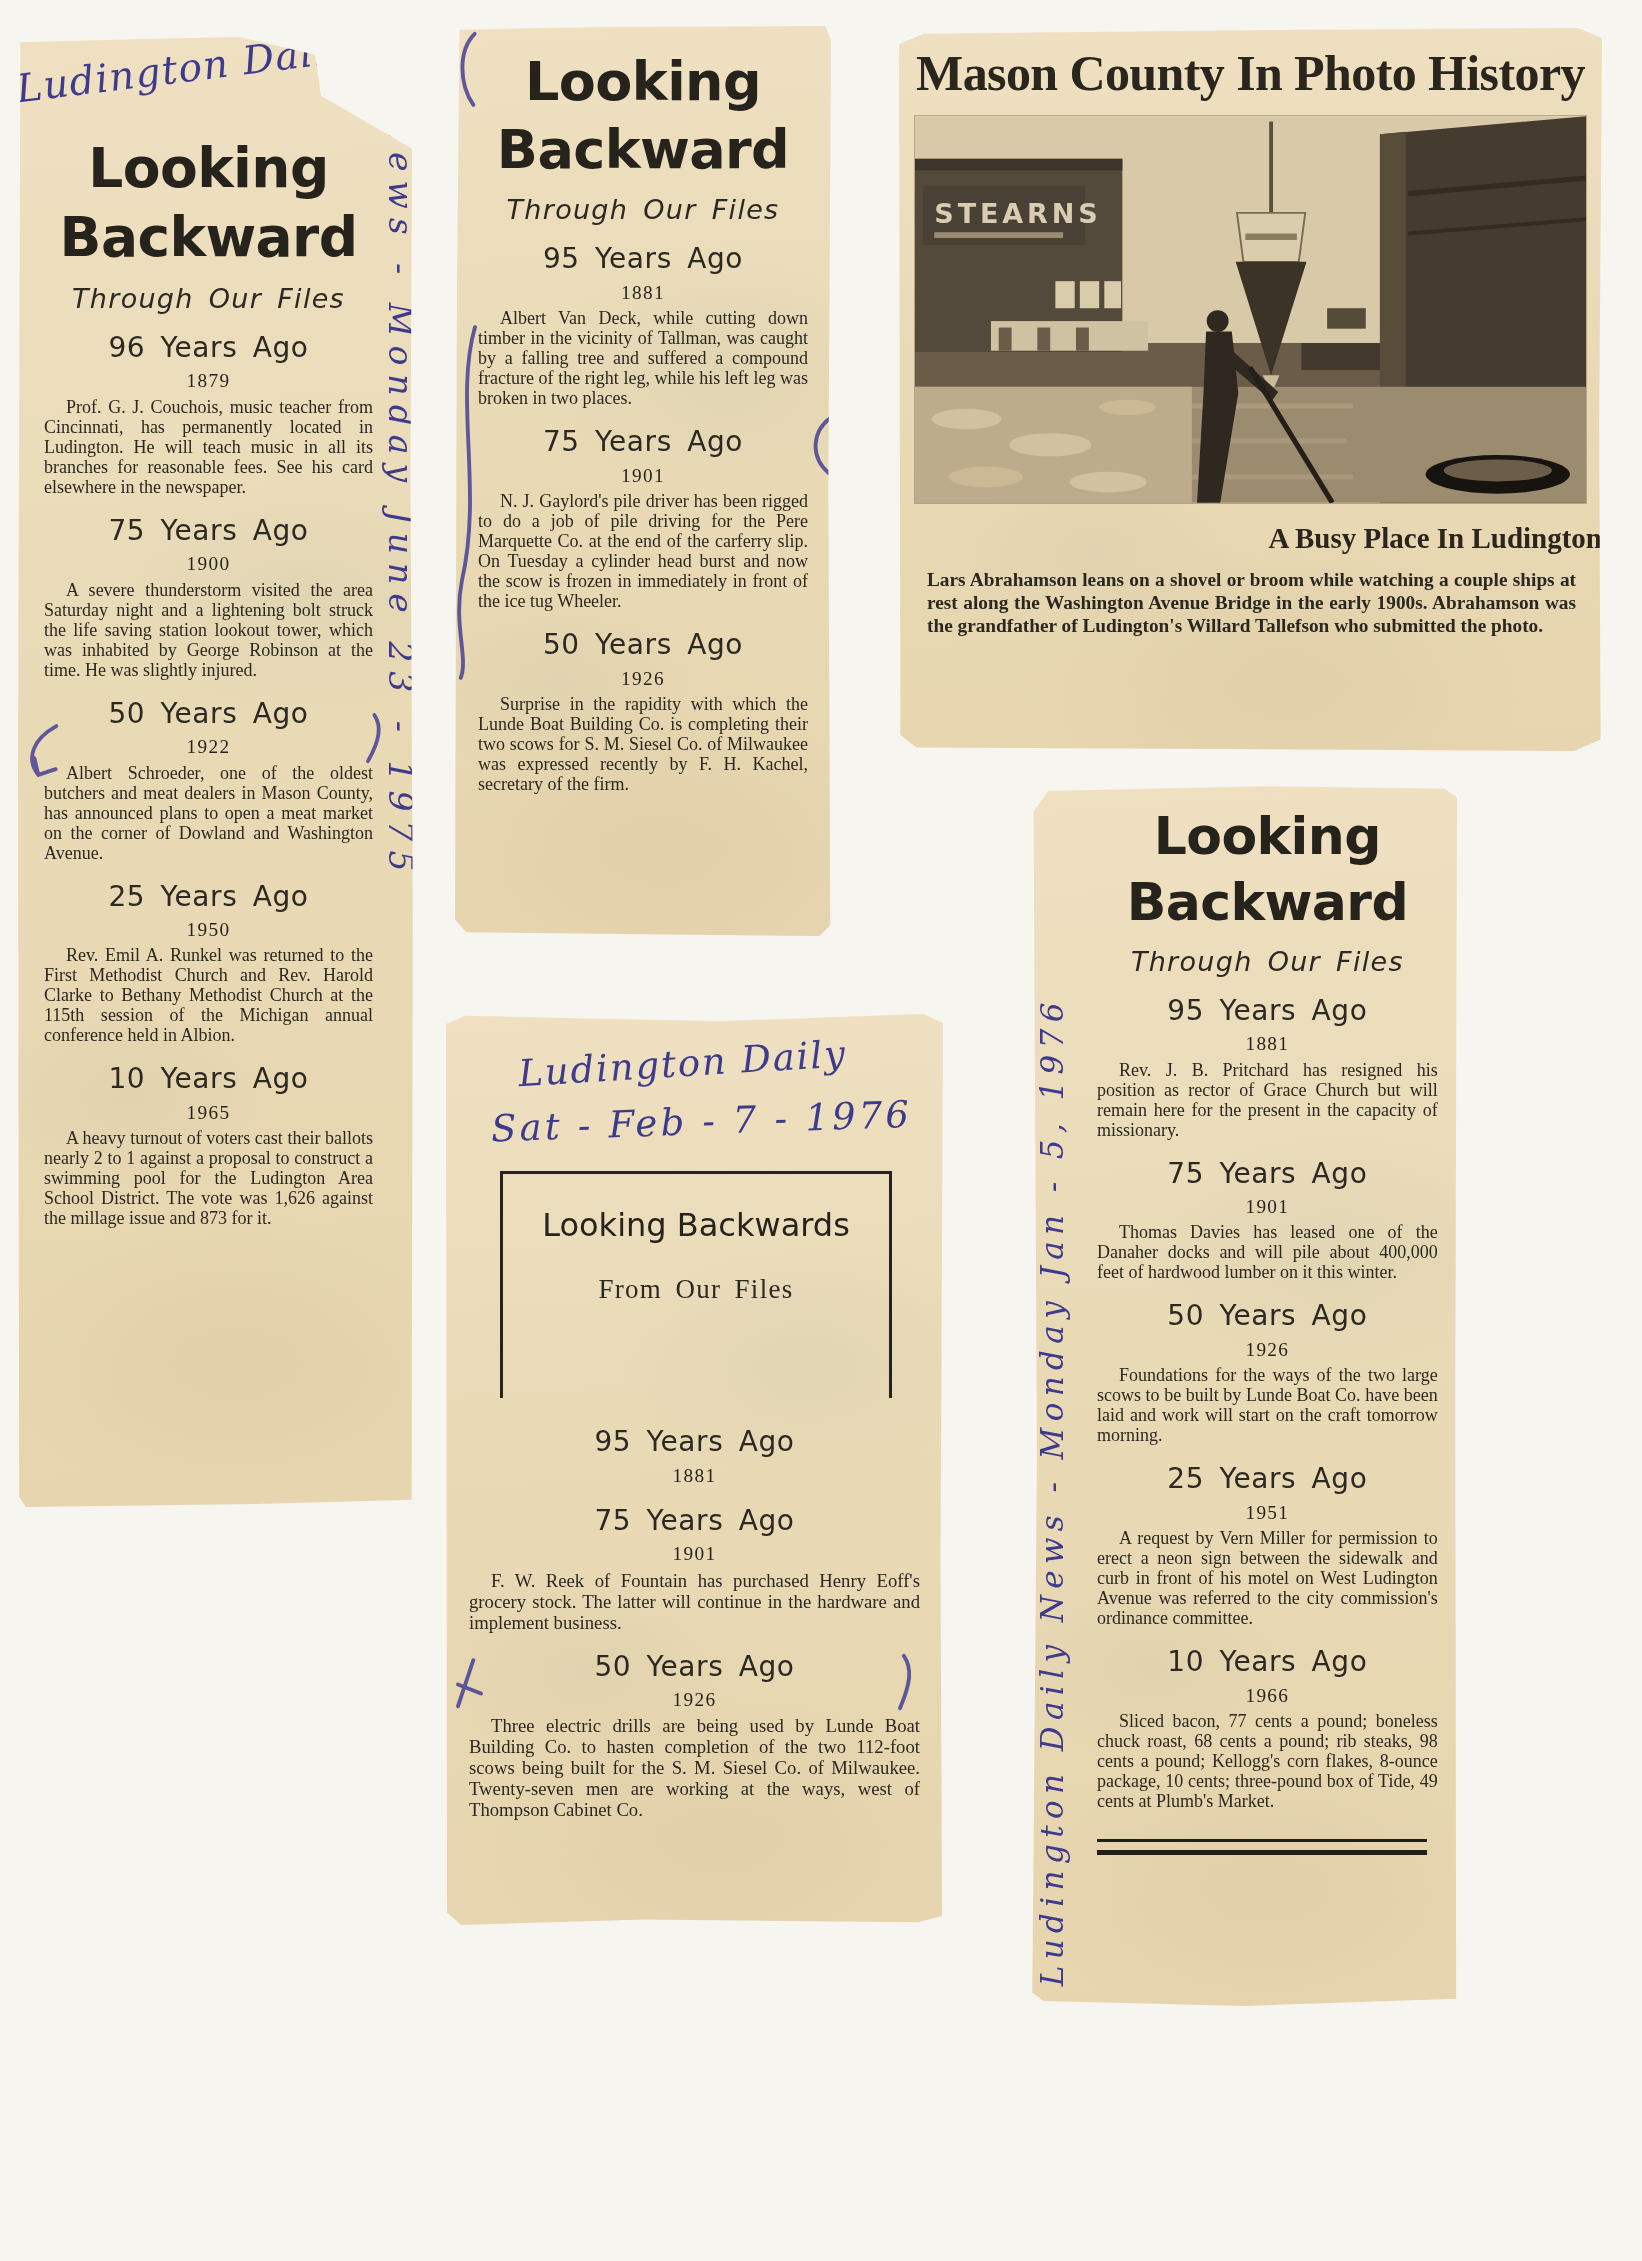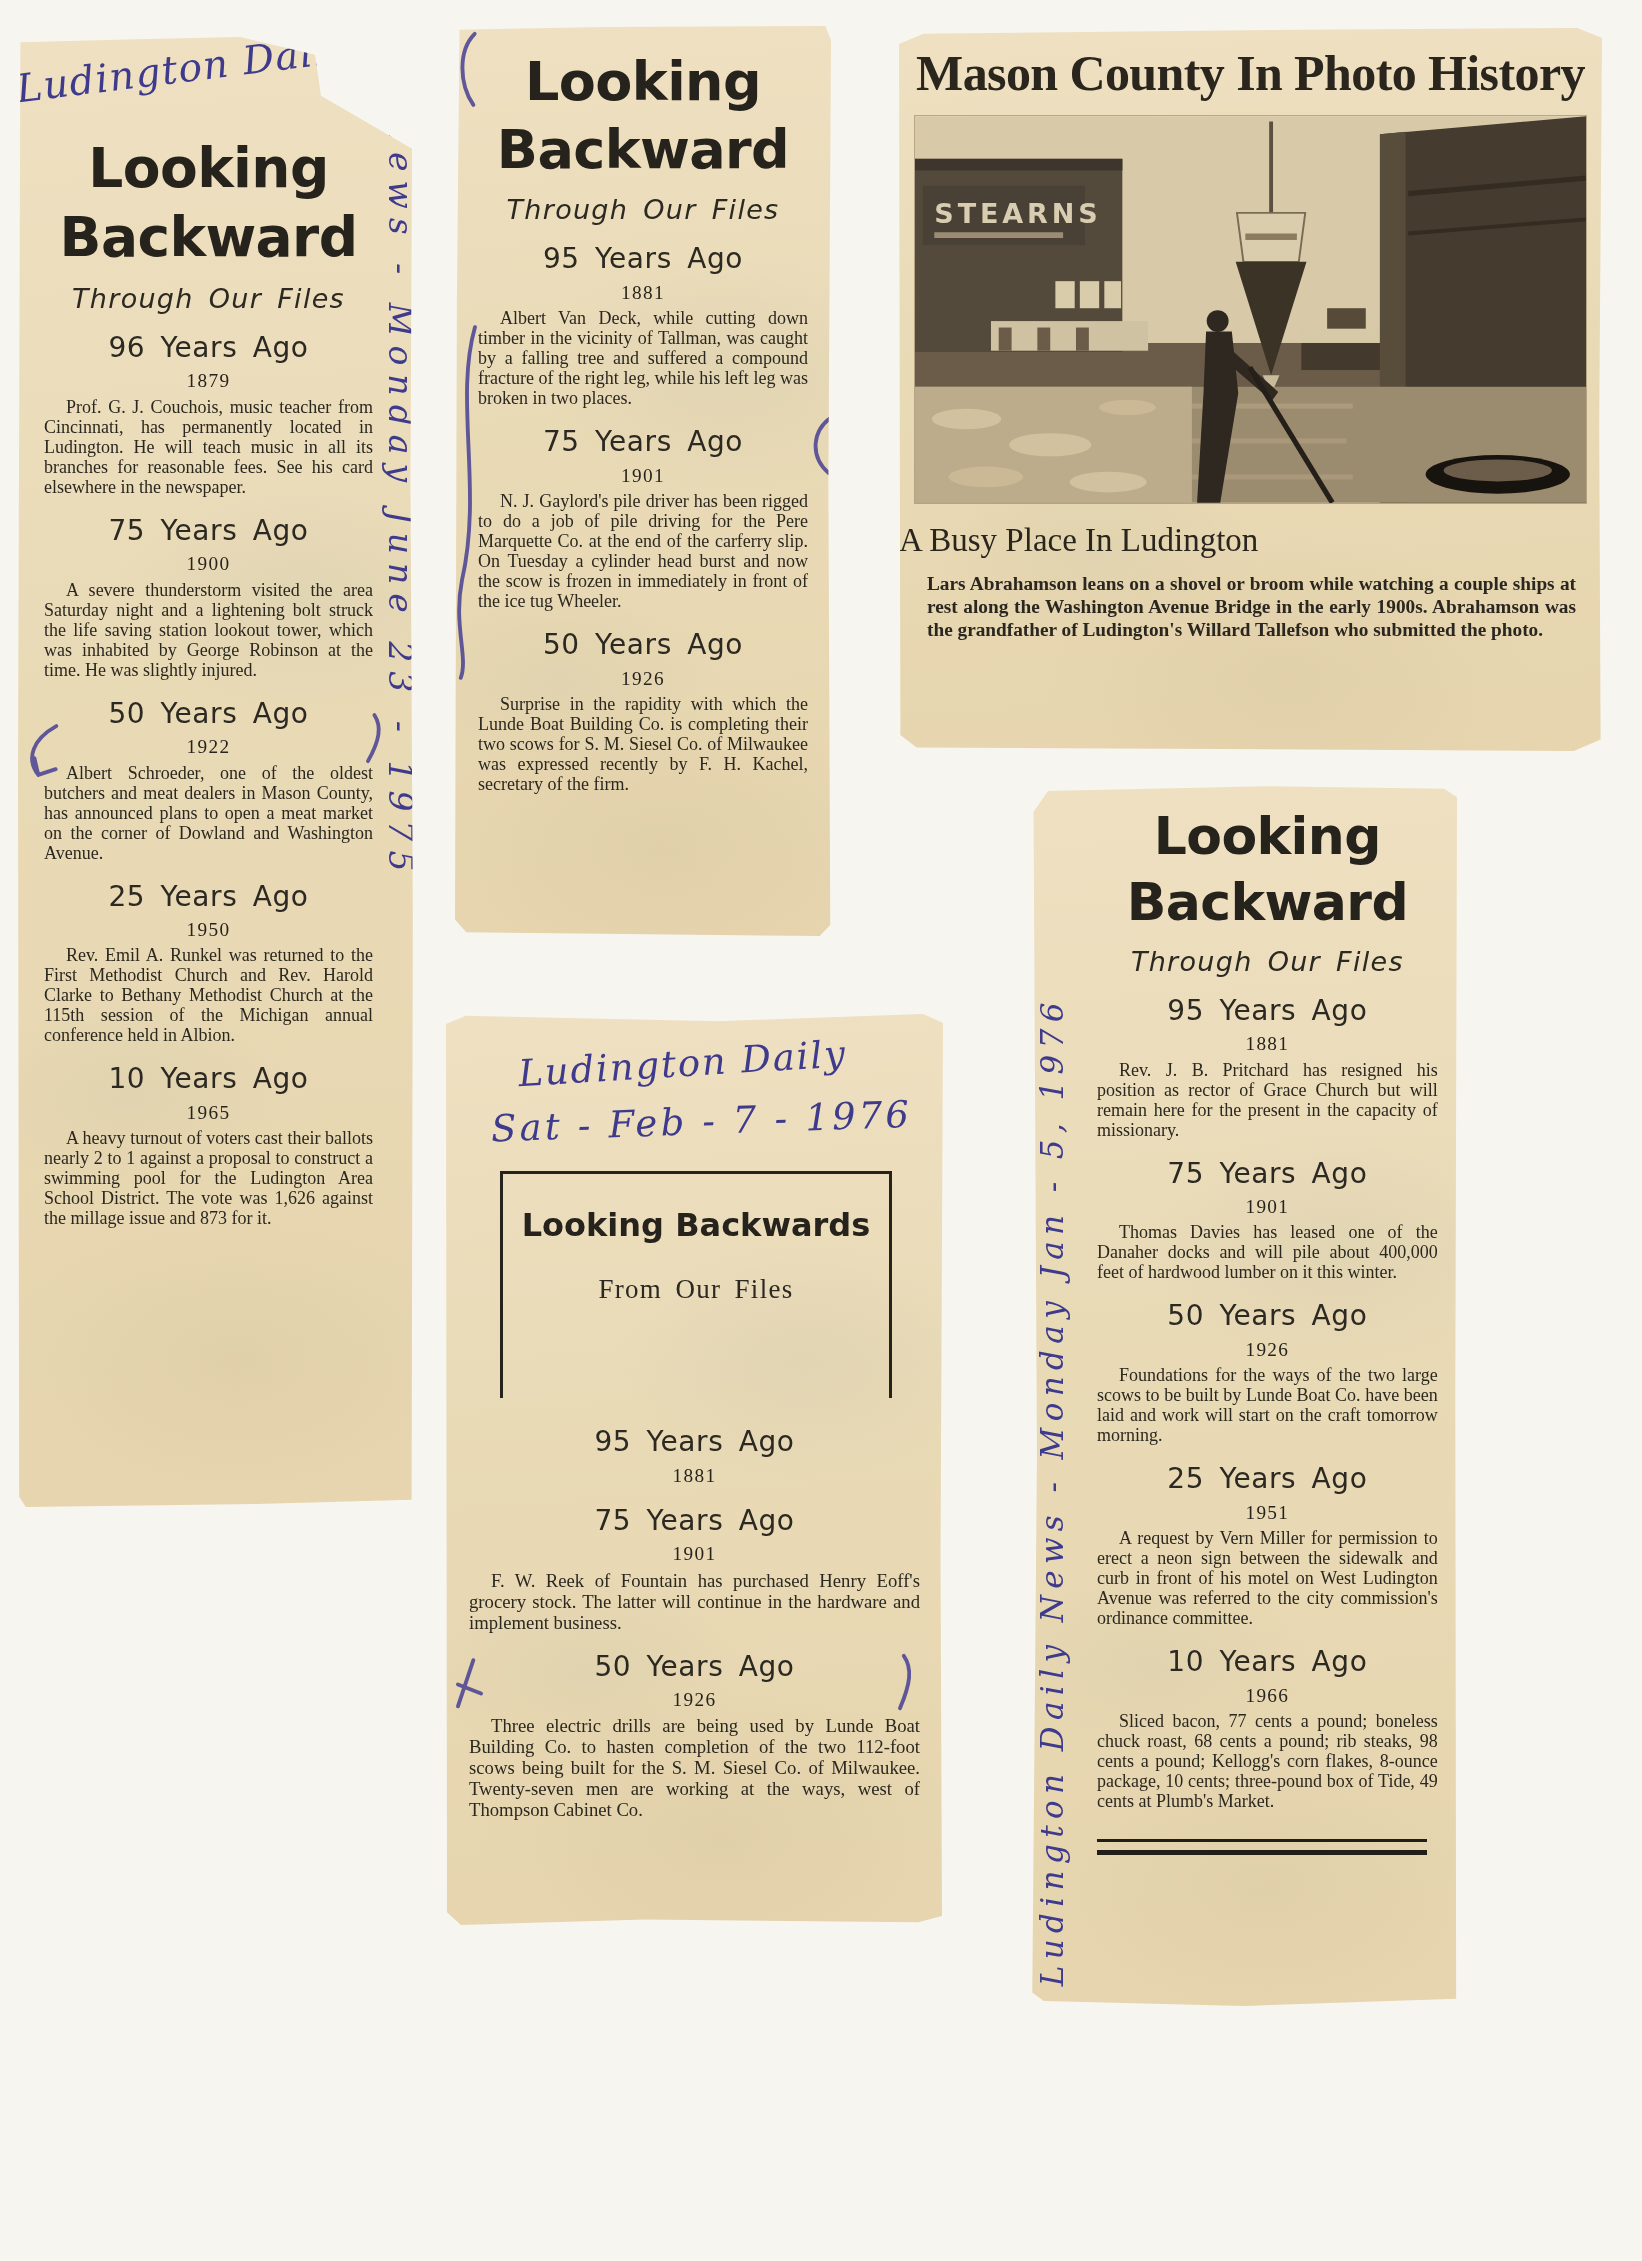--- a/index.html
+++ b/index.html
@@ -54,28 +54,28 @@
   #hw5side{bottom:19.3px;left:2.6px;font-size:31px;letter-spacing:6.4px;
            writing-mode:vertical-rl;transform:rotate(180deg);}
   .hw4{position:static;display:block;}
   #hw4a{margin:17px 0 0 49px;font-size:37px;transform:rotate(-3.5deg);letter-spacing:1.9px;}
   #hw4b{margin:17px 0 0 22px;font-size:37px;transform:rotate(-2deg);letter-spacing:3.2px;}
   
   #c3 .head{font-family:"Liberation Serif",serif;font-weight:bold;font-size:50px;
             letter-spacing:-0.6px;text-align:center;margin:15.5px 5.2px 0;color:#2a261e;}
   #c3 .photo{display:block;margin:14px auto 0;width:671px;height:387px;
              outline:1.3px solid rgba(120,100,70,.45);}
-  #c3 .sub{font-family:"Liberation Serif",serif;font-weight:normal;font-size:33px;
-           text-align:left;margin:19.3px 0 0;color:#2a261e;}
+  #c3 .sub{font-family:"Liberation Serif",serif;font-weight:bold;font-size:29px;
+           text-align:right;margin:19.3px 0 0;color:#2a261e;}
   #c3 .cap{font-weight:bold;font-size:19.3px;line-height:23px;text-align:justify;
            margin:13px 26px 0 28px;color:#2a2720;}
   
   .box4{margin:28px 28px 0 31px;height:224px;border:3.2px solid #26231d;border-bottom:none;
         text-align:center;}
-  .box4 .bt{font-family:"DejaVu Sans",sans-serif;font-weight:bold;font-size:32px;
+  .box4 .bt{font-family:"DejaVu Sans",sans-serif;font-weight:normal;font-size:32px;
             letter-spacing:0;margin:32px 0 0;color:#26231d;}
   .box4 .bs{font-family:Liberation Serif, serif;font-size:27px;letter-spacing:1.3px;
             word-spacing:5.2px;margin:30px 0 0;color:#2c2923;}
   #c4 .sec.first{margin-top:27px;}
   
   .rule2{margin:28px 10.3px 0 0;height:8.4px;border-top:3.2px solid #221f19;
          border-bottom:5.8px solid #221f19;}
   
   .mark{position:absolute;overflow:visible;}
   .mark path{fill:none;stroke:#474093;stroke-width:6;stroke-linecap:round;opacity:.85;}

